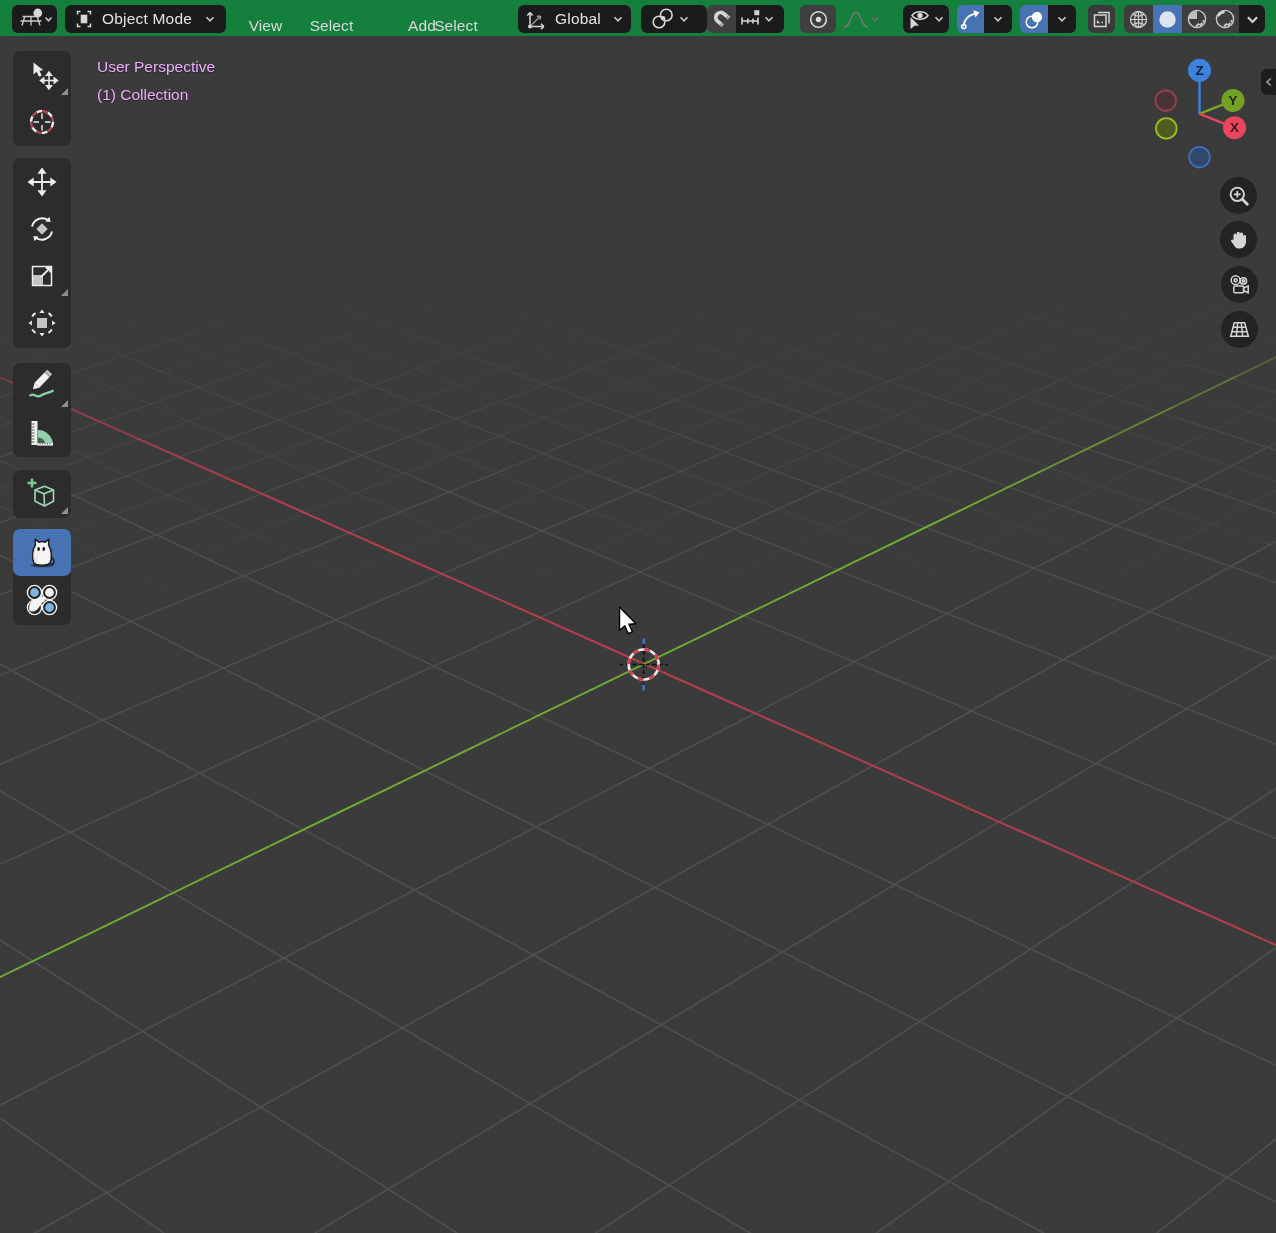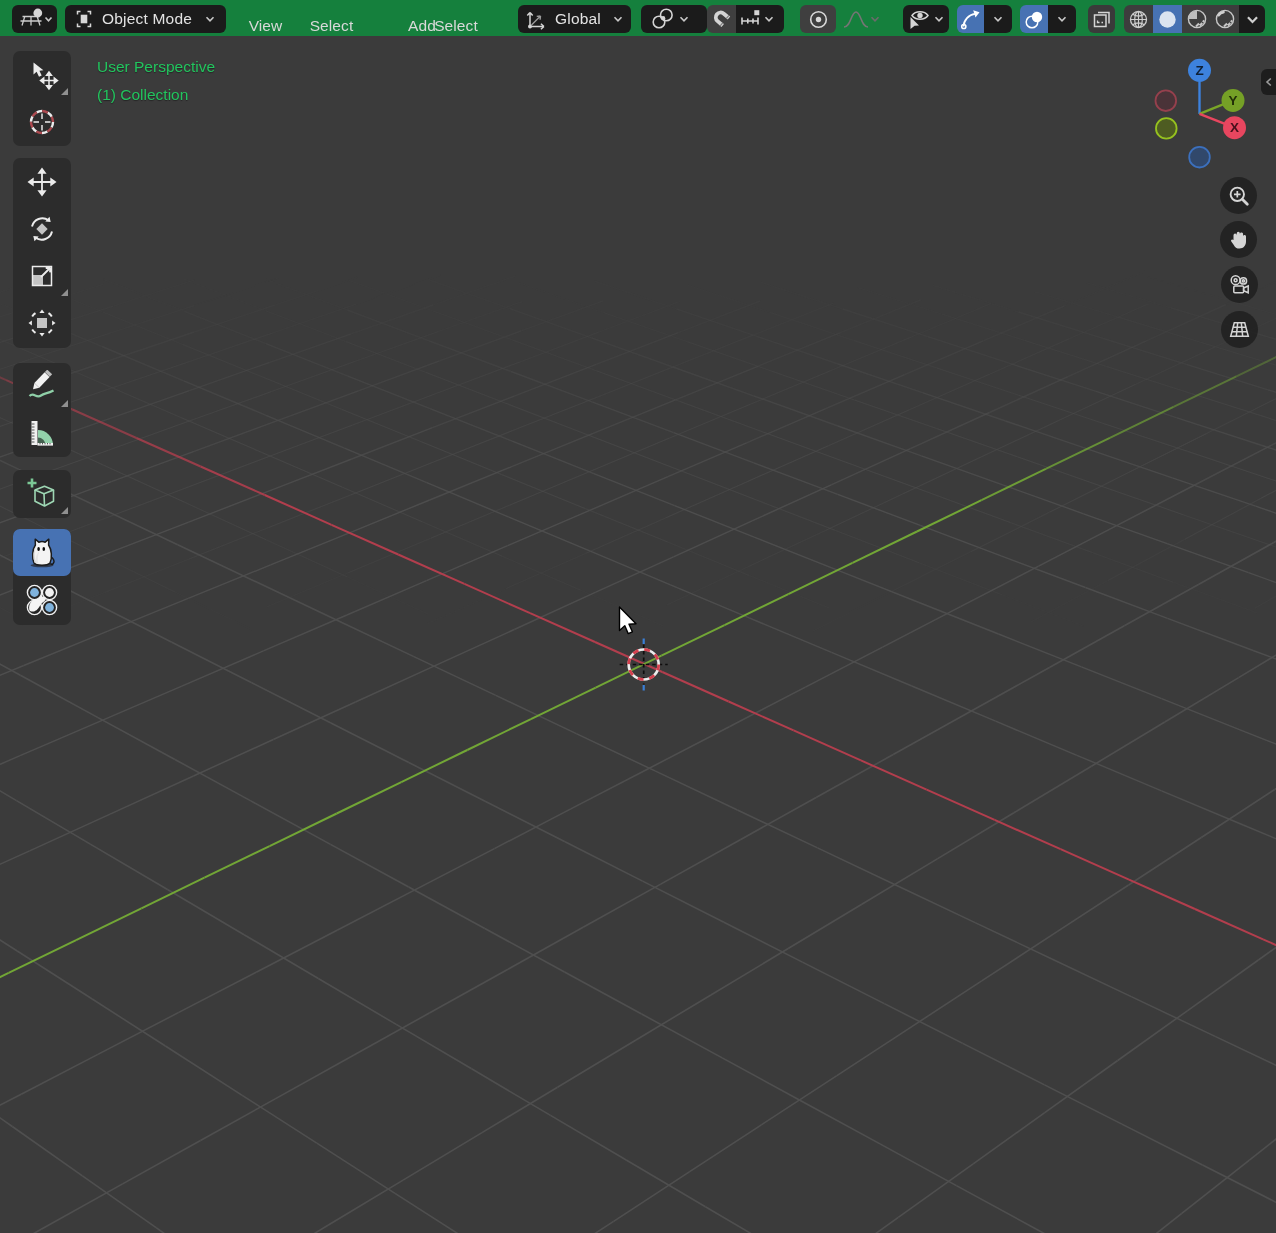--- a/index.html
+++ b/index.html
@@ -5,21 +5,21 @@
 #stage{position:relative;width:1276px;height:1233px;overflow:hidden;background:#3b3b3b;}
 #vpsvg{position:absolute;left:0;top:0;}
 #header{position:absolute;left:0;top:0;width:1276px;height:36px;background:#15803d;transform:translateZ(0);}
 .hbtn{position:absolute;top:5px;height:28px;background:#1b1b1b;border-radius:6px;display:flex;align-items:center;transform:translateZ(0);}
 .menu{position:absolute;top:0;height:52px;display:flex;align-items:center;color:#d9d9d9;font-size:15.5px;letter-spacing:0.1px;transform:translateZ(0);}
 .chev{width:10px;height:10px;flex:none;}
 #toolbar .tgroup{position:absolute;left:13px;width:58px;background:#2c2c2c;border-radius:7px;}
 .tbtn{width:58px;height:47px;position:relative;display:flex;align-items:center;justify-content:center;}
 .tbtn.active{background:#4772b3;border-radius:7px;}
 .subtri{position:absolute;right:3px;bottom:3px;width:0;height:0;border-left:7px solid transparent;border-bottom:7px solid #909090;}
-#vptext{position:absolute;transform:translateZ(0);left:97px;top:53px;color:#22c55e;font-size:15.5px;line-height:27.5px;text-shadow:0 1px 1px rgba(0,0,0,0.4);-webkit-font-smoothing:antialiased;}
+#vptext{position:absolute;transform:translateZ(0);left:97px;top:53px;color:#f0abfc;font-size:15.5px;line-height:27.5px;text-shadow:0 1px 1px rgba(0,0,0,0.4);-webkit-font-smoothing:antialiased;}
 .rbtn{position:absolute;width:37px;height:37px;border-radius:50%;background:rgba(26,26,26,0.72);display:flex;align-items:center;justify-content:center;}
 #sidetab{position:absolute;left:1261px;top:69px;width:15px;height:26px;background:#1d1d1d;border-radius:6px 0 0 6px;display:flex;align-items:center;justify-content:center;}
 </style></head>
 <body>
 <div id="stage">
   <svg id="vpsvg" width="1276" height="1233" viewBox="0 0 1276 1233">
     <defs>
       <linearGradient id="fade" x1="0" y1="36" x2="0" y2="500" gradientUnits="userSpaceOnUse">
         <stop offset="0" stop-color="#3b3b3b" stop-opacity="1"></stop>
         <stop offset="0.46" stop-color="#3b3b3b" stop-opacity="1"></stop>

